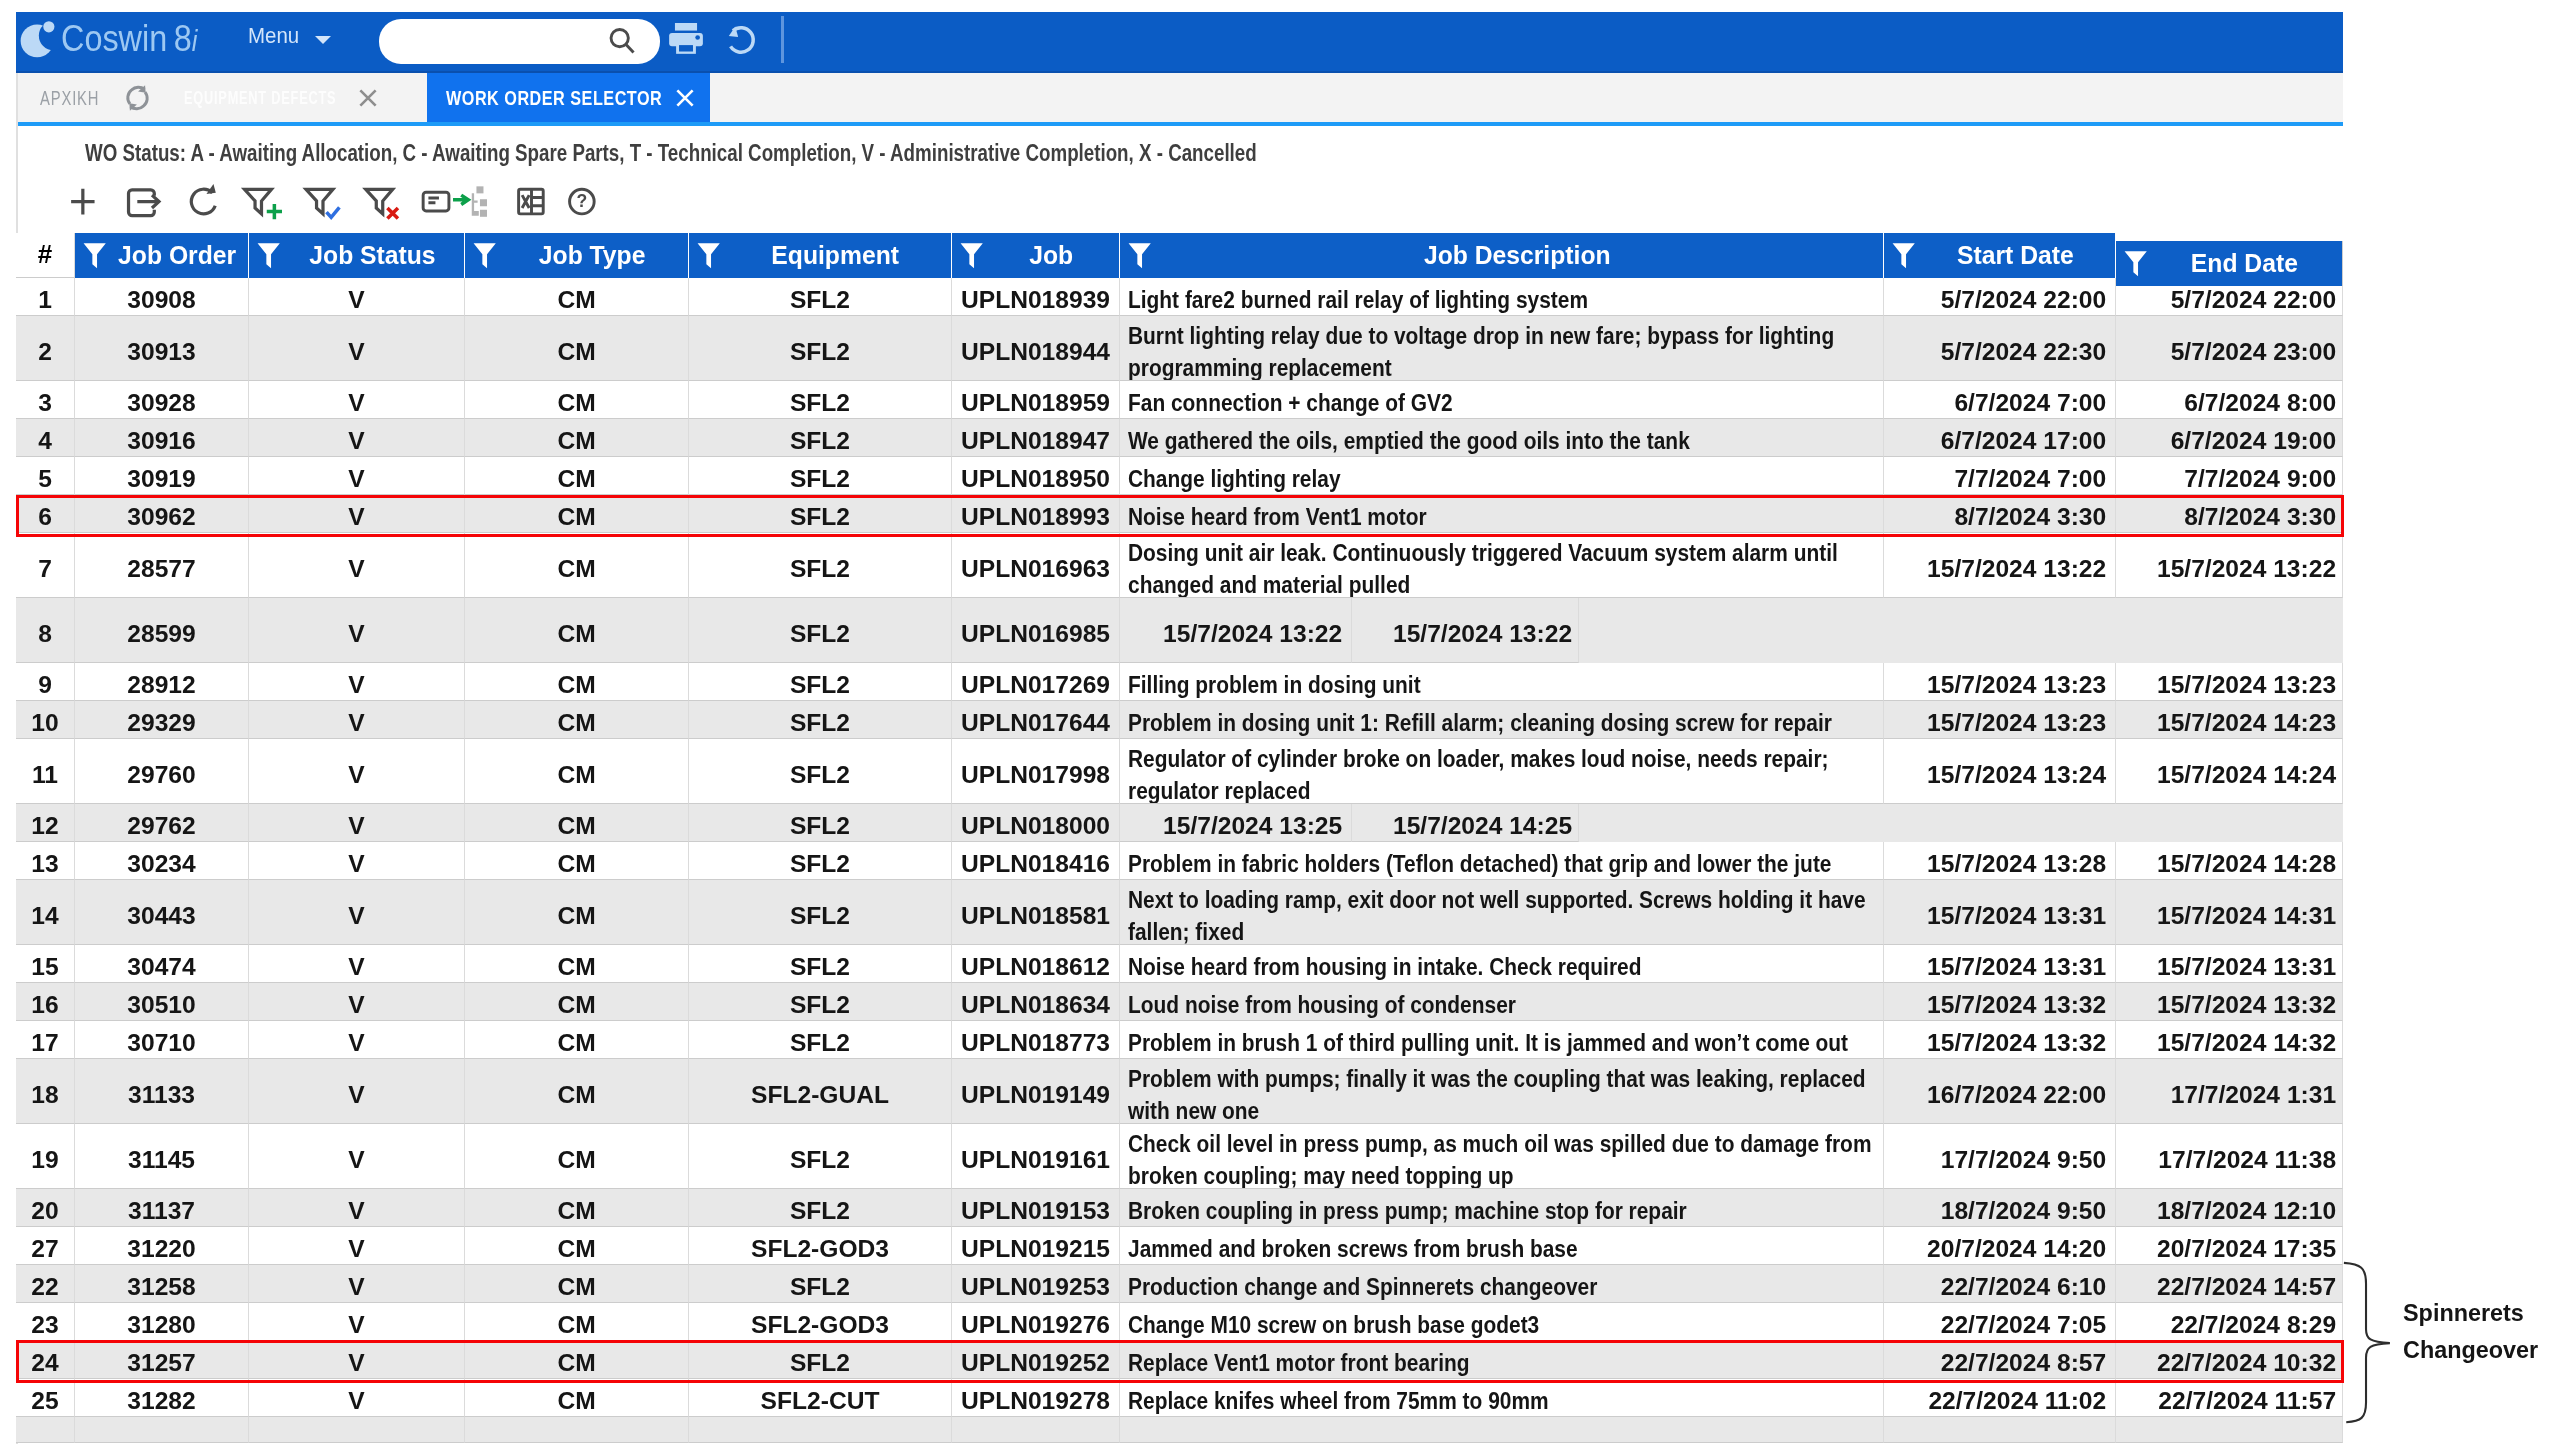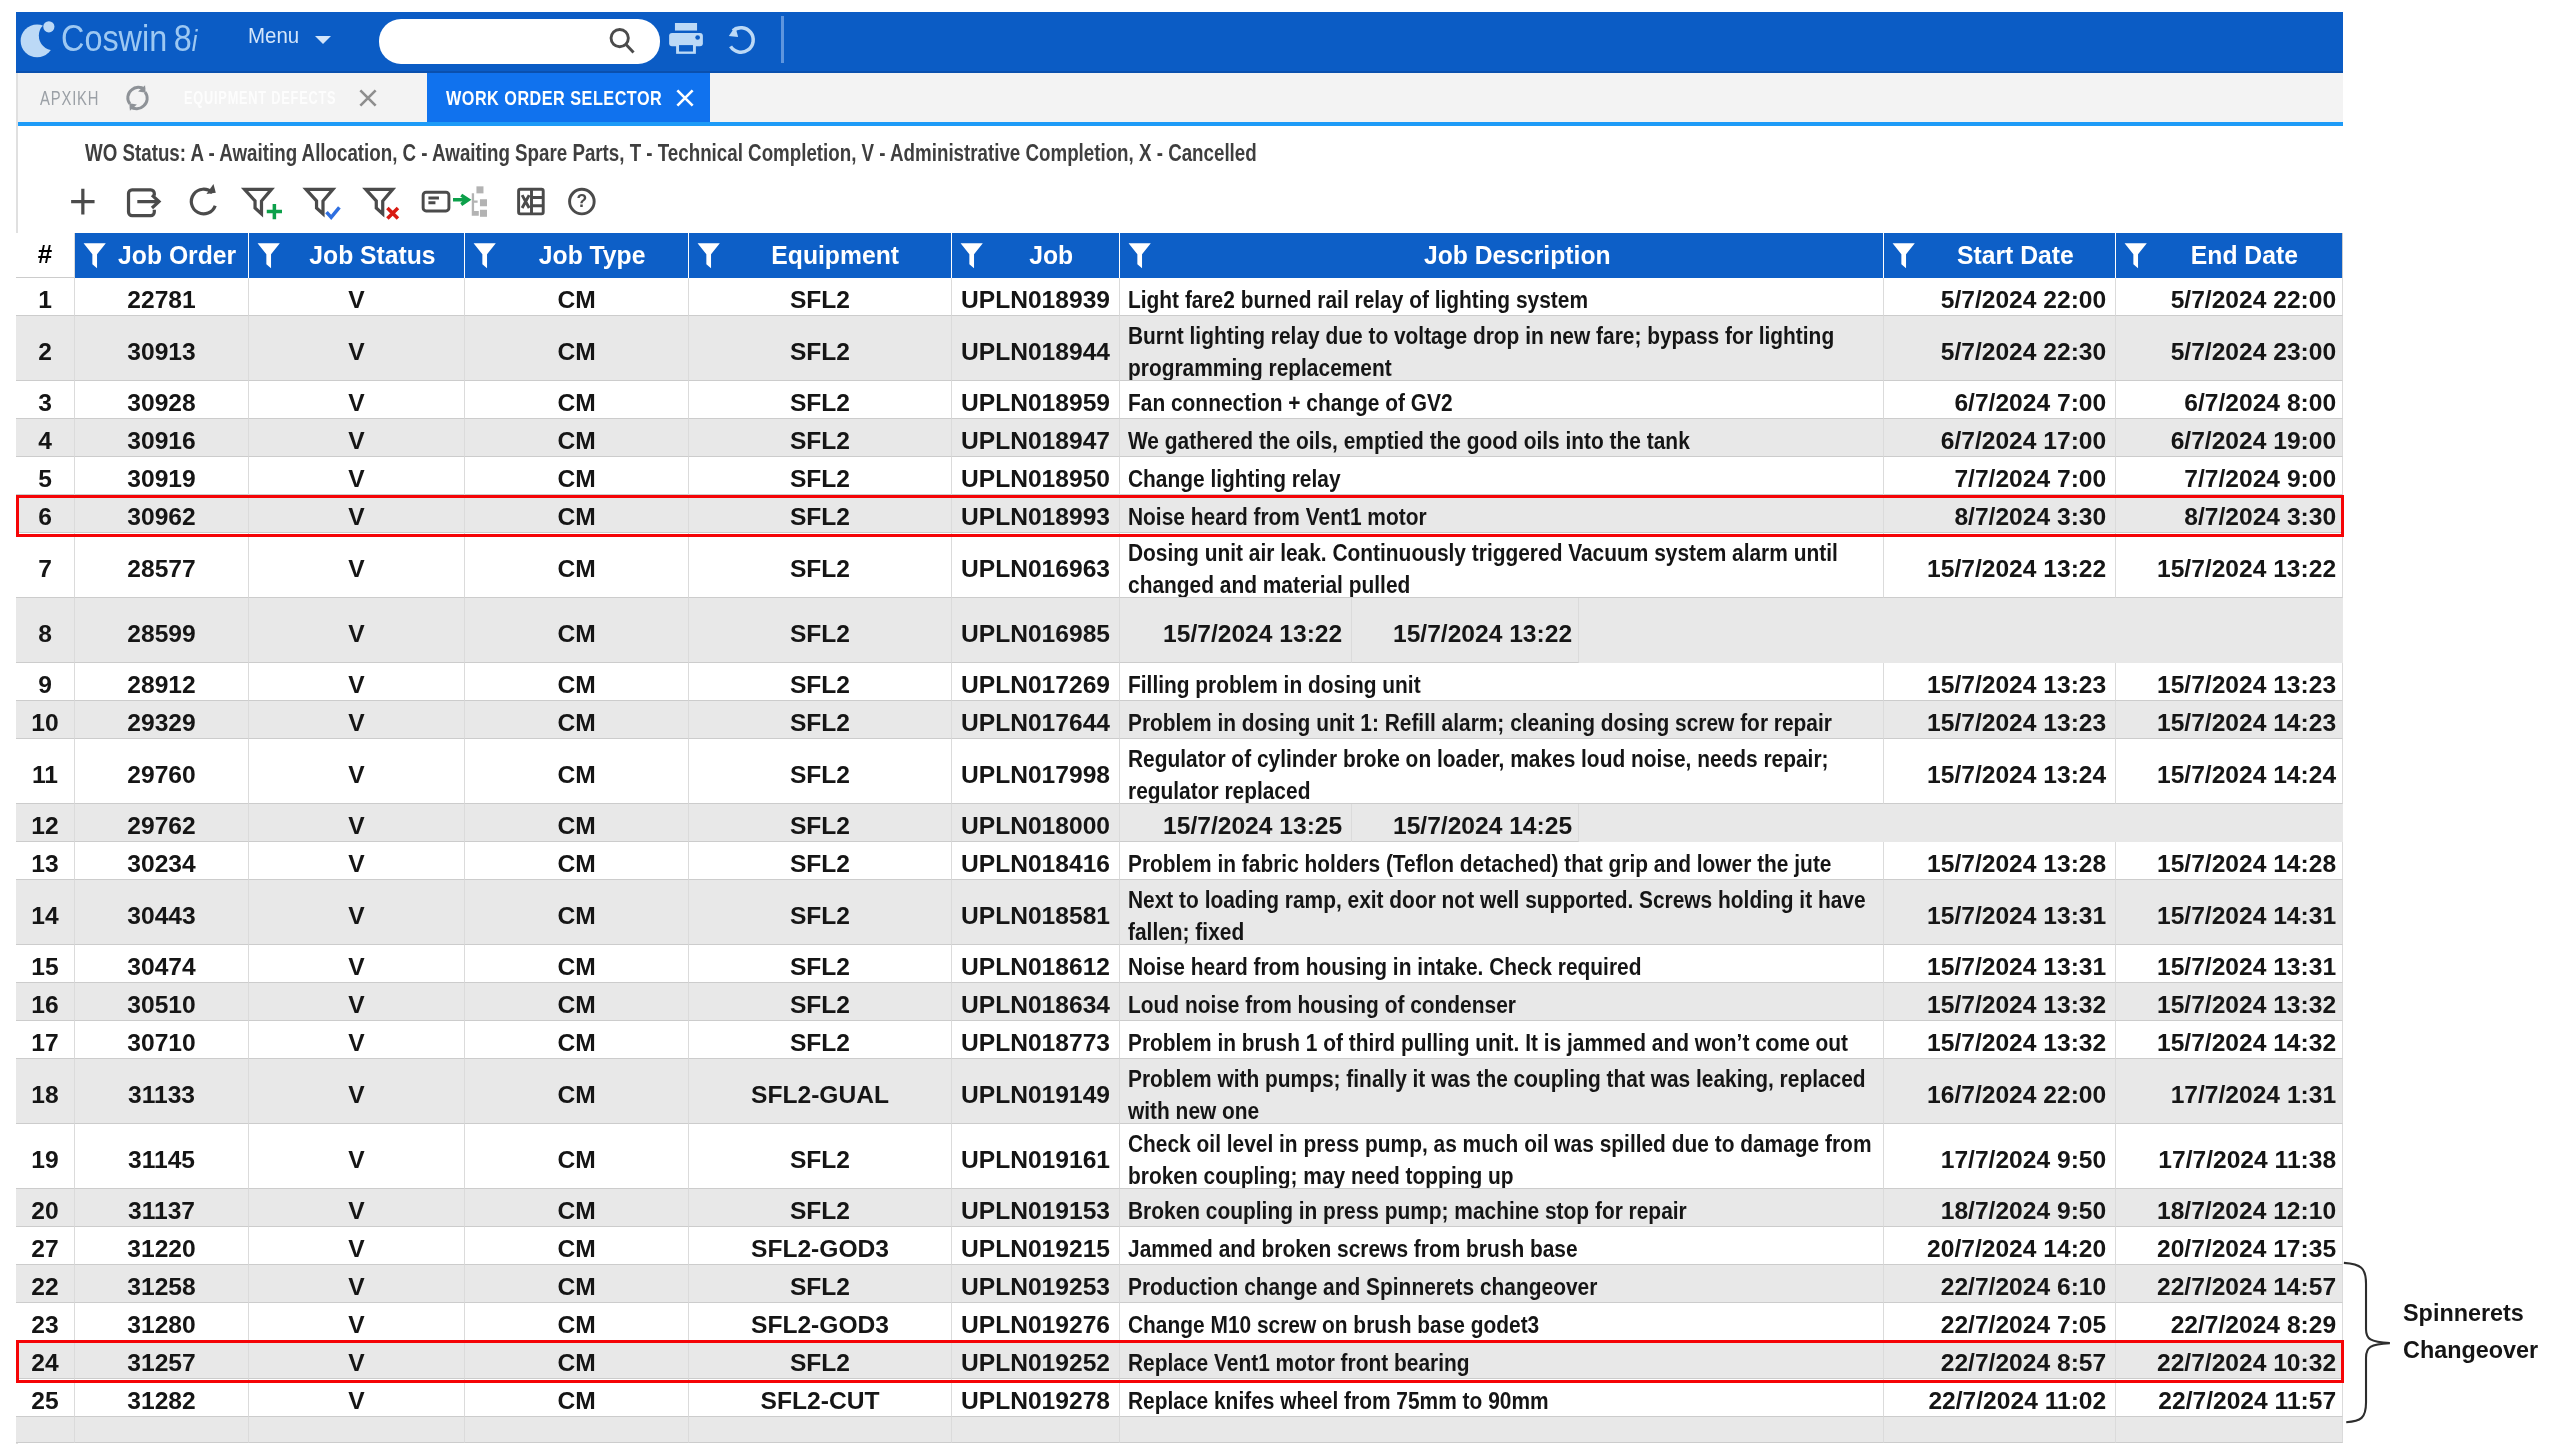--- a/index.html
+++ b/index.html
@@ -23,21 +23,21 @@
 .atab .x { position:absolute; left:248px; top:14.6px; }
 .underline { position:absolute; left:16px; top:122px; width:2327px; height:4.1px; background:#1e9bf7; }
 .leftedge { position:absolute; left:16px; top:73px; width:1.8px; height:1371px; background:#e0e0e0; }
 .wostatus { position:absolute; left:85px; top:140px; font-size:23px; font-weight:bold; color:#3f3f3f; transform:scaleX(0.815); transform-origin:left center; white-space:nowrap; }
 .toolbar { position:absolute; left:16px; top:184px; }
 .tbl { position:absolute; left:16px; top:233px; width:2327px; }
 .hrow { display:flex; height:45px; }
 .hc { height:45px; position:relative; }
 .hc0 { background:#fff; color:#000; font-size:26px; font-weight:bold; text-align:center; line-height:42px; border-right:1.2px solid #dbdbdb; border-bottom:1.2px solid #ccc; }
 .hcb { background:#0d5fc7; border-right:1.8px solid #fdfdfd; display:flex; align-items:center; }
-.hlast { border-right:1.2px solid #ccc; }
+.hlast { border-right:1.2px solid #ccc;margin-top:8px; }
 .fun { margin-left:7.6px; flex:0 0 auto; }
 .hlbl { flex:1; text-align:center; }
 .hlbl span { font-size:26px; font-weight:bold; color:#fff; display:inline-block; transform:scaleX(0.95); }
 .row { display:flex; background:#fff; }
 .row.gray { background:#e8e8e8; }
 .c { border-right:1.2px solid #dbdbdb; border-bottom:1.2px solid #ccc; font-size:24.6px; font-weight:bold; color:#151515; display:flex; align-items:center; justify-content:center; overflow:hidden; padding-top:7px; }
 .cdesc { justify-content:flex-start; padding-left:7.6px; text-align:left; }
 .cdate { justify-content:flex-end; padding-right:8.8px; }
 .cdate2 { justify-content:flex-end; padding-right:5.9px; }
 .cond { display:inline-block; transform:scaleX(0.85); transform-origin:left center; white-space:nowrap; }
@@ -179,21 +179,21 @@
       </div>
       <div class="hc hcb hlast" style="width:227px">
         <svg class="fun" width="23.4" height="26" viewBox="0 0 40 44">
           <path d="M1,0 H39 L24,19 V43 L16,36 V19 Z" fill="#fff"></path>
         </svg>
         <div class="hlbl"><span>End Date</span></div>
       </div>
     </div>
     <div class="row" style="height:38px">
       <div class="c cnum" style="width:59px">1</div>
-      <div class="c" style="width:174px">22781</div>
+      <div class="c" style="width:174px">30908</div>
       <div class="c" style="width:216px">V</div>
       <div class="c" style="width:224px">CM</div>
       <div class="c" style="width:263px">SFL2</div>
       <div class="c" style="width:168px">UPLN018939</div>
       <div class="c cdesc" style="width:764px">
         <span class="cond">Light fare2 burned rail relay of lighting system</span>
       </div>
       <div class="c cdate" style="width:232px">5/7/2024 22:00</div>
       <div class="c cdate2" style="width:227px">5/7/2024 22:00</div>
     </div>

